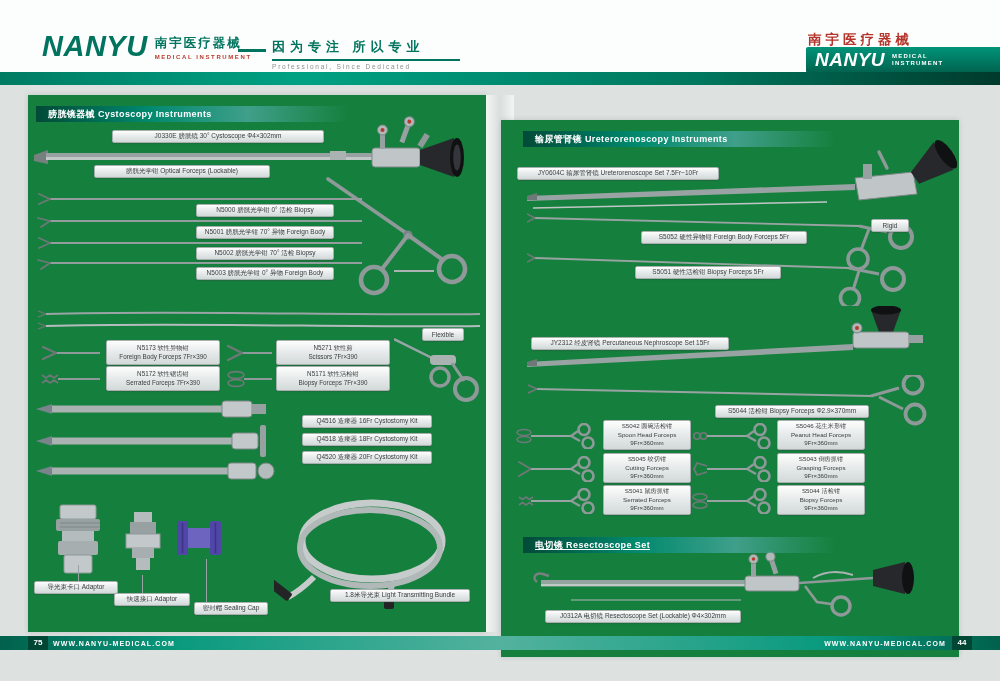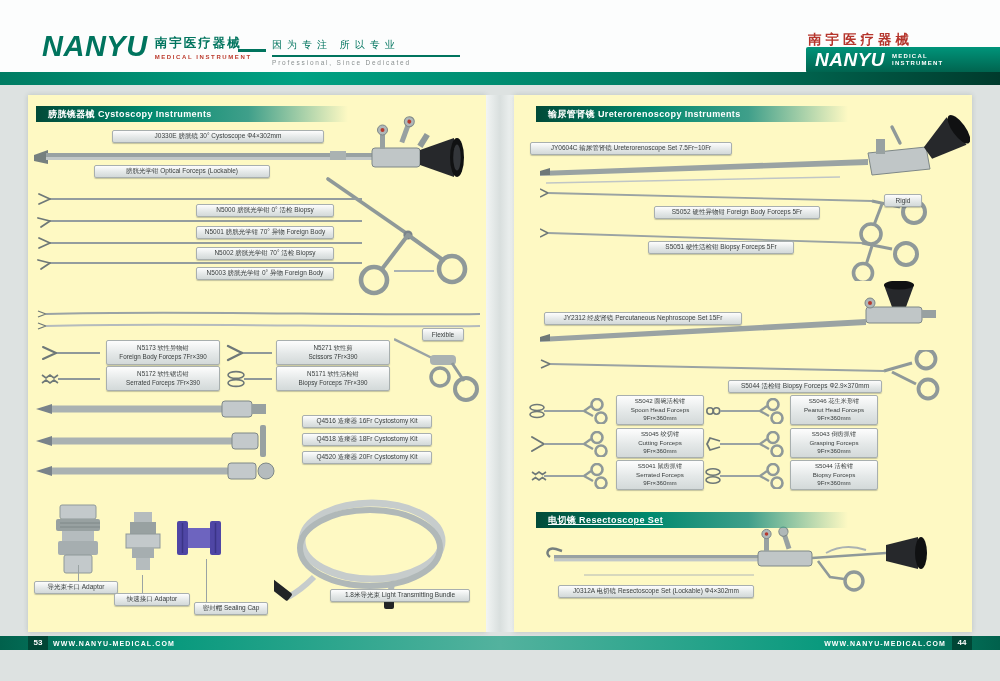--- a/index.html
+++ b/index.html
@@ -8,35 +8,35 @@
 
   
   .topbar { position:absolute; left:0; top:0; width:1000px; height:72px; background:#fcfdfd; }
   .logo-left { position:absolute; left:42px; top:33px; display:flex; gap:7px; align-items:flex-start; }
   .logo-wordmark { font-size:29px; line-height:26px; font-weight:bold; font-style:italic; color:#00745e; letter-spacing:.5px; }
   .logo-col { padding-top:2px; }
   .logo-cn { font-size:12.5px; font-weight:bold; color:#00745e; letter-spacing:2px; }
   .logo-sub { margin-top:2px; font-size:6px; font-weight:bold; color:#bb3a2c; letter-spacing:1.6px; }
   .slogan-dash { position:absolute; left:238px; top:49px; width:28px; height:3px; background:#00745e; }
   .slogan { position:absolute; left:272px; top:38px; width:200px; }
-  .slogan-cn { font-size:10px; font-weight:normal; color:#00745e; letter-spacing:5px; }
+  .slogan-cn { font-size:13px; font-weight:bold; color:#00745e; letter-spacing:5px; }
   .slogan-en { margin-top:3px; padding-top:2px; border-top:2px solid #00745e; font-size:6.5px; color:#8a9090; letter-spacing:1.8px; width:188px; }
   .logo-right-cn { position:absolute; left:808px; top:31px; width:186px; font-size:13.5px; font-weight:bold; color:#b5352c; letter-spacing:4px; }
   .logo-right-band { position:absolute; left:806px; top:47px; width:194px; height:26px;
     background:linear-gradient(180deg,#00947a,#00624d); display:flex; align-items:center; gap:7px;
     padding-left:9px; border-radius:2px 0 0 2px; }
   .lr-wordmark { font-size:19px; font-weight:bold; font-style:italic; color:#fff; letter-spacing:.5px; }
   .lr-sub { display:flex; flex-direction:column; font-size:6px; font-weight:bold; color:#fff; letter-spacing:1.2px; line-height:1.25; }
   .teal-band { position:absolute; left:0; top:72px; width:1000px; height:13px;
     background:linear-gradient(90deg,#007c63,#00a183 30%,#00775e 70%,#003a2c); }
 
   
-  .page { position:absolute; top:95px; width:458px; height:537px; background:#fef9c3; box-shadow:0 0 5px rgba(40,60,55,.18); }
+  .page { position:absolute; top:95px; width:458px; height:537px; background:#15803d; box-shadow:0 0 5px rgba(40,60,55,.18); }
   .page-left { left:28px; }
-  .page-right { left:514px; }
+  .page-right { left:501px;margin-top:25px; }
   .fold { position:absolute; left:486px; top:95px; width:28px; height:537px;
     background:linear-gradient(90deg,#f2f5f4,#d9dfde 50%,#f2f5f4); }
 
   .banner { position:absolute; z-index:2; width:312px; height:16px; line-height:16px; padding-left:12px;
     color:#fff; font-weight:bold; font-size:9px; letter-spacing:.4px; white-space:nowrap;
     background:linear-gradient(90deg,#014a38,#00896e 36%,#3f9f8a 68%,rgba(242,245,244,0)); }
 
   .lbl { position:absolute; z-index:3; display:flex; align-items:center; justify-content:center; min-height:13px;
     background:linear-gradient(180deg,#fdfdfd,#e4e8e8 55%,#d3d9d9); border:1px solid #a8afaf; border-radius:2px;
     box-shadow:0 1px 1px rgba(50,60,60,.28); font-size:6.5px; color:#383d3d; padding:1px 3px;
@@ -420,19 +420,19 @@
       <path d="M282,30 q 18,-10 40,-3" fill="none" stroke="#aab2b2" stroke-width="2"></path>
       <polygon points="342,22 374,14 374,46 342,38" fill="#26282b"></polygon>
       <ellipse cx="377" cy="30" rx="6" ry="16" fill="#101112"></ellipse>
       <line x1="40" y1="52" x2="210" y2="52" stroke="#b0b8b8" stroke-width="1.2"></line>
     </svg>
     <div class="lbl" style="left:44px;top:490px;width:196px;">J0312A 电切镜 Resectoscope Set (Lockable)  Φ4×302mm</div>
   </section>
 
   <footer>
     <div class="footbar"></div>
-    <div class="page-num pn-left">53</div>
+    <div class="page-num pn-left">75</div>
     <div class="site site-left">WWW.NANYU-MEDICAL.COM</div>
     <div class="site site-right">WWW.NANYU-MEDICAL.COM</div>
     <div class="page-num pn-right">44</div>
   </footer>
 
 </div>
 
 </body></html>

